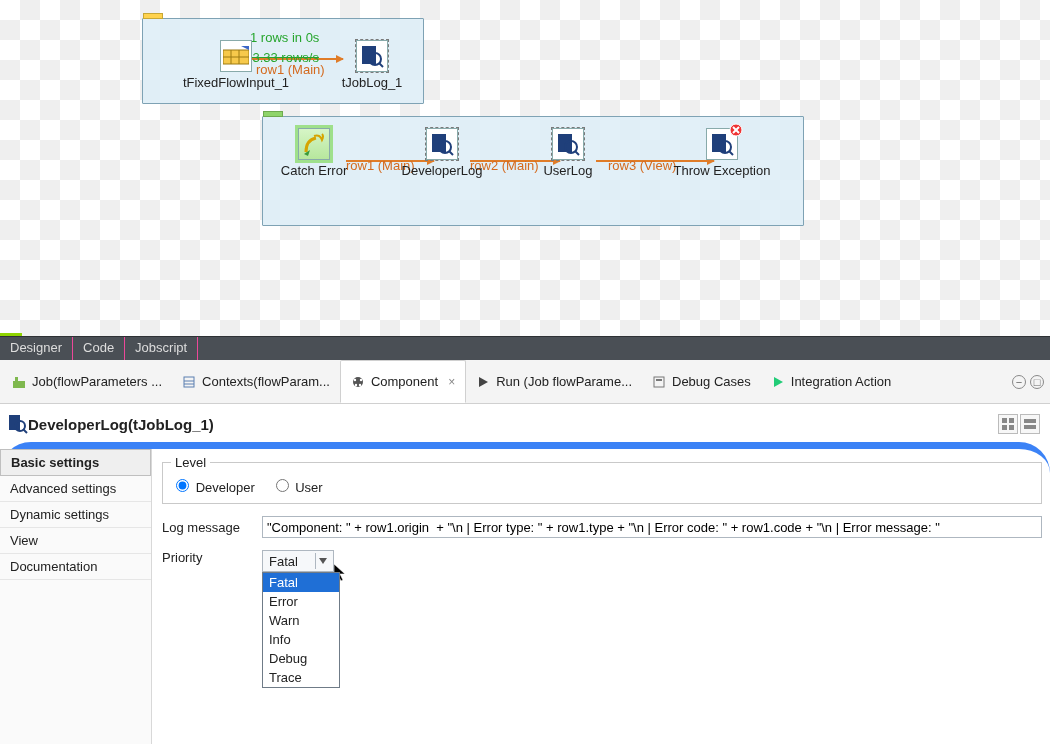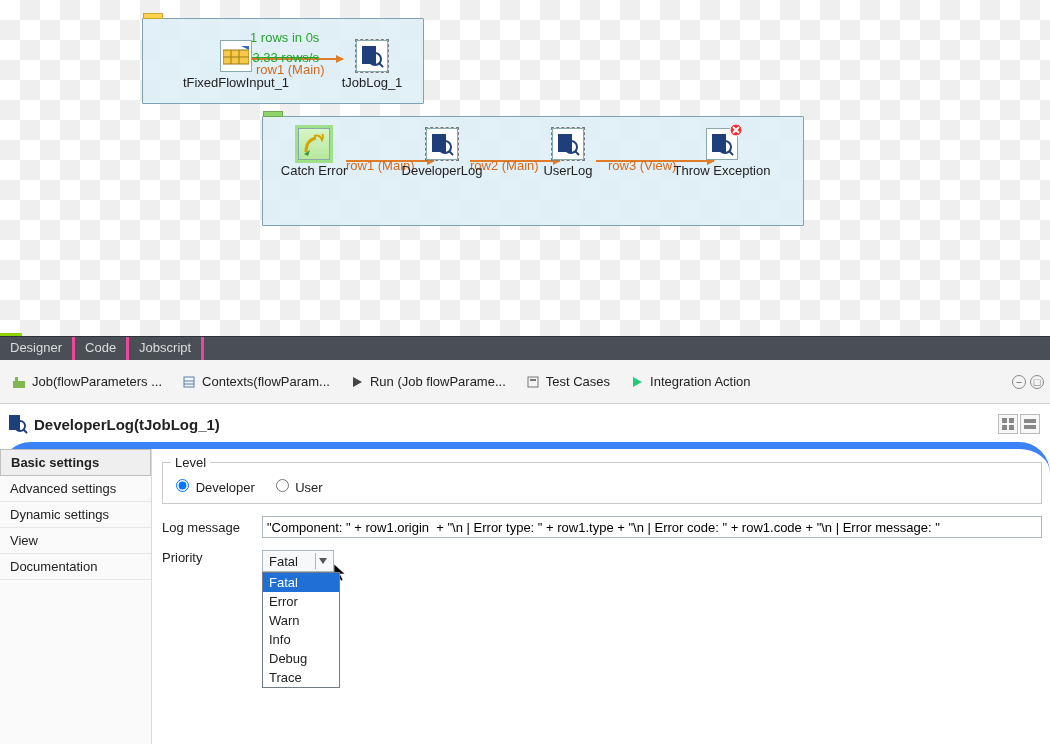--- a/index.html
+++ b/index.html
@@ -91,21 +91,21 @@
   .editor-tabs {
     display: flex;
     height: 24px;
     background: #4a4f55;
     color: #ddd;
     align-items: stretch;
     border-top: 1px solid #2e3135;
   }
   .editor-tabs .etab {
     padding: 3px 10px;
-    border-right: 3px solid #ec4899;
+    border-right: 1px solid #ec4899;
     font-size: 13px;
     cursor: pointer;
   }
   
   .view-tabs {
     display: flex;
     align-items: center;
     height: 44px;
     background: #f4f4f4;
     border-bottom: 1px solid #d0d0d0;
@@ -141,21 +141,21 @@
   .panel {
     height: 352px;
     display: flex;
     flex-direction: column;
   }
   .panel-head {
     display: flex;
     align-items: center;
     padding: 10px 10px 8px 8px;
   }
-  .panel-head .title { font-size: 15px; font-weight: 600; display:flex; align-items:center; gap:6px;}
+  .panel-head .title { font-size: 15px; font-weight: 600; display:flex; align-items:center; }
   .panel-head .right { margin-left:auto; display:flex; gap:2px; }
   .mode-btn { width:20px; height:20px; border:1px solid #bbb; background:#f7f7f7;
               display:inline-flex; align-items:center; justify-content:center; cursor:pointer;}
   .panel-body {
     flex: 1;
     display: flex;
     border-top: 7px solid #3b82f6;
     min-height: 0;
     border-radius: 31px;
   }
@@ -340,36 +340,49 @@
   <div class="vtab">
     <span class="vicon">
       <svg width="14" height="14">
           <rect x="2" y="2" width="10" height="10" fill="none" stroke="#5a7fb0"></rect>
           <line x1="2" y1="6" x2="12" y2="6" stroke="#5a7fb0"></line>
           <line x1="2" y1="9" x2="12" y2="9" stroke="#5a7fb0"></line>
         </svg>
     </span>
     <span>Contexts(flowParam...</span>
   </div>
+  <div class="vtab active">
+    <span class="vicon">
+      <svg width="14" height="14">
+          <circle cx="7" cy="7" r="5" fill="#555"></circle>
+          <circle cx="4" cy="5" r="1.2" fill="#fff"></circle>
+          <circle cx="10" cy="5" r="1.2" fill="#fff"></circle>
+          <circle cx="5" cy="10" r="1.2" fill="#fff"></circle>
+          <circle cx="9" cy="10" r="1.2" fill="#fff"></circle>
+        </svg>
+    </span>
+    <span>Component</span>
+    <span class="close-x">×</span>
+  </div>
   <div class="vtab">
     <span class="vicon">
       <svg width="12" height="12">
           <polygon points="2,1 11,6 2,11" fill="#444"></polygon>
         </svg>
     </span>
     <span>Run (Job flowParame...</span>
   </div>
   <div class="vtab">
     <span class="vicon">
       <svg width="14" height="14">
           <rect x="2" y="2" width="10" height="10" fill="none" stroke="#777"></rect>
           <rect x="4" y="4" width="6" height="2" fill="#777"></rect>
         </svg>
     </span>
-    <span>Test Cases</span>
+    <span>Debug Cases</span>
   </div>
   <div class="vtab">
     <span class="vicon">
       <svg width="12" height="12">
           <polygon points="2,1 11,6 2,11" fill="#2c7"></polygon>
         </svg>
     </span>
     <span>Integration Action</span>
   </div>
   <div class="spacer"></div>

